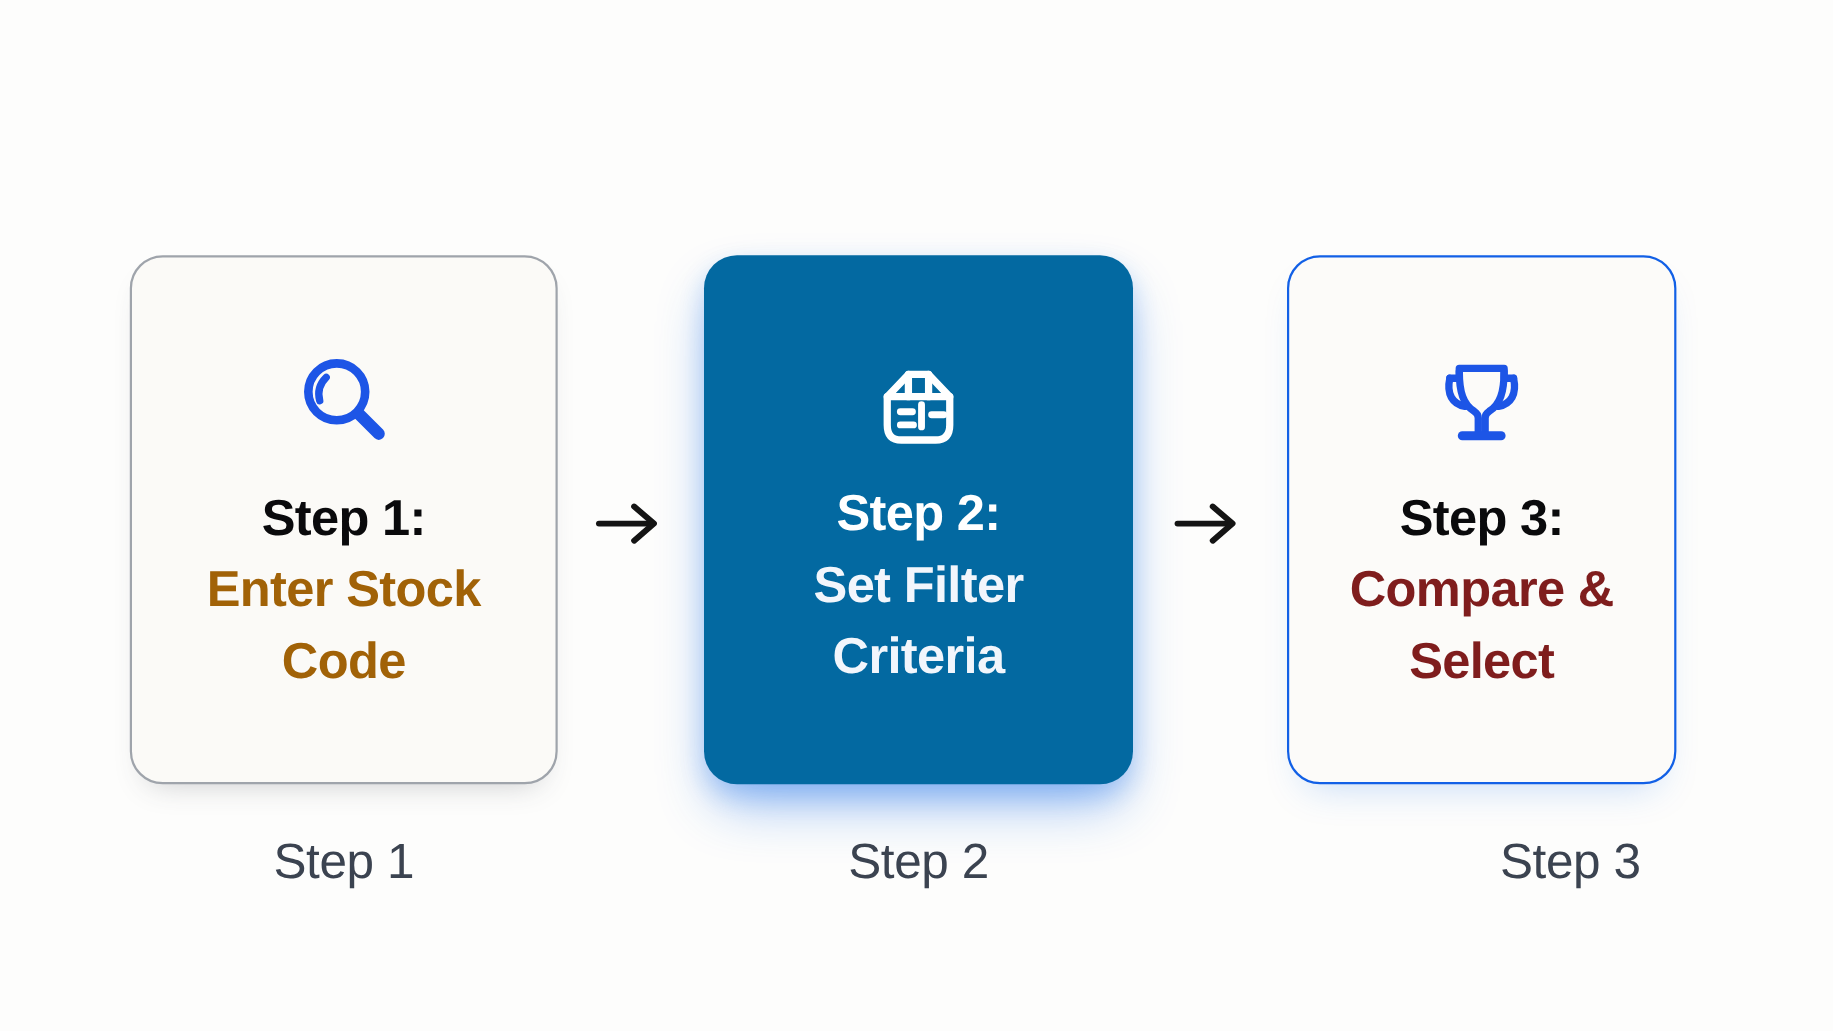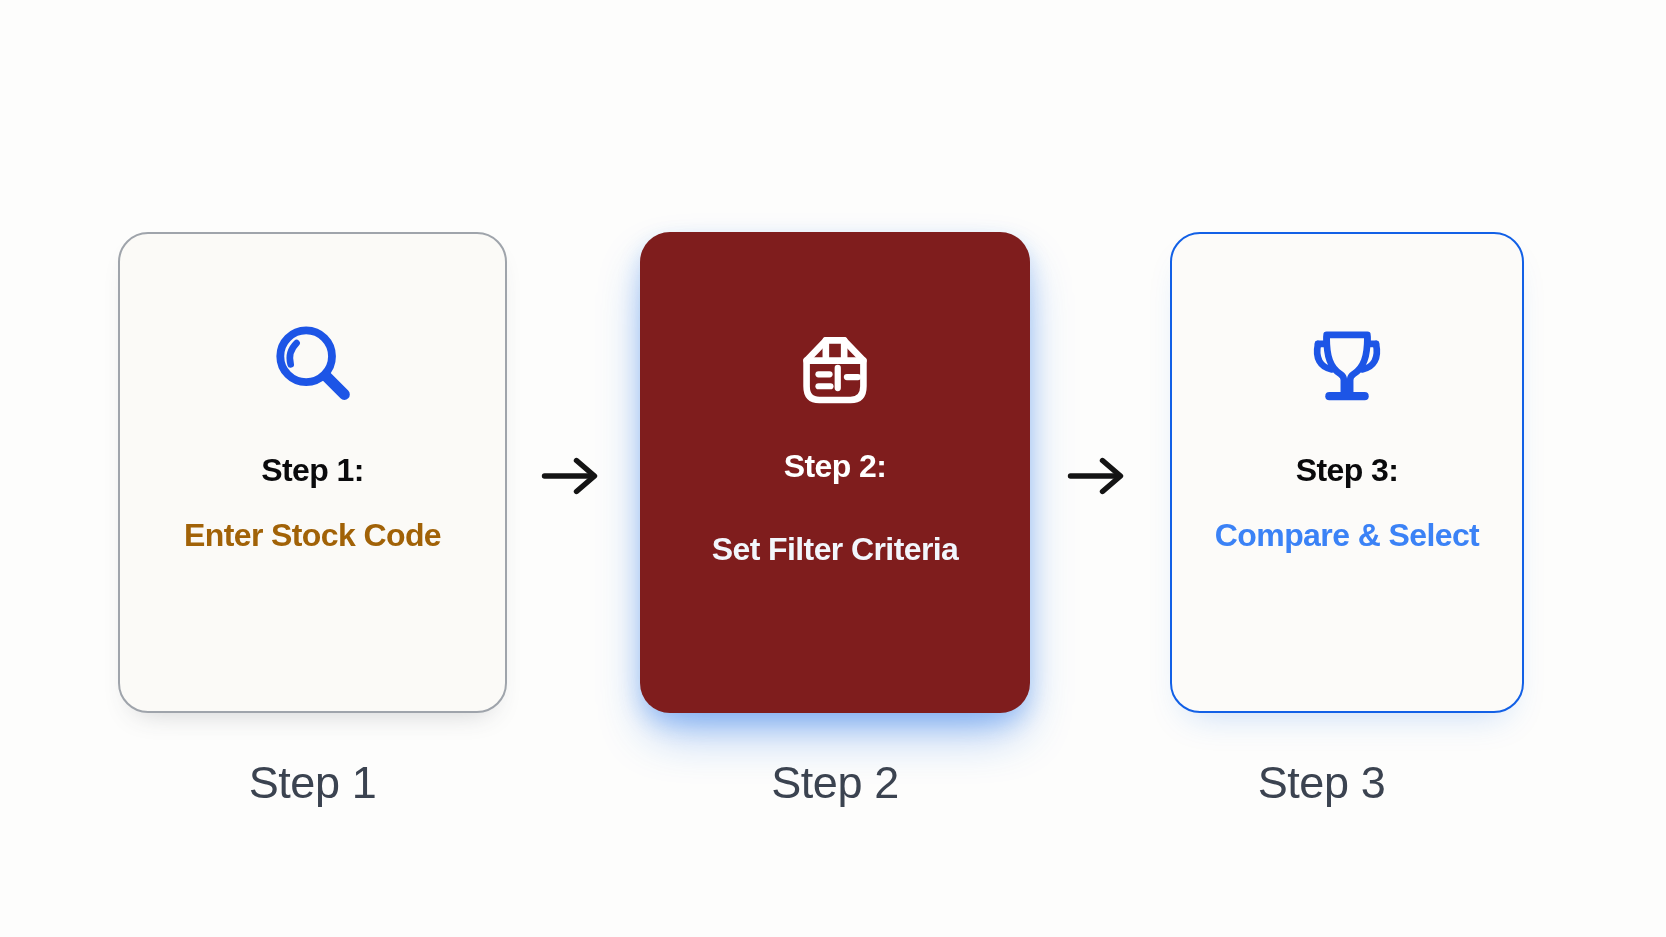--- a/index.html
+++ b/index.html
@@ -12,46 +12,46 @@
     position:absolute;top:232px;height:481px;border-radius:30px;
     display:flex;flex-direction:column;align-items:center;
     box-sizing:border-box;
   }
   .card-1{
     left:118px;width:389px;background:#fbfaf7;
     border:2px solid #9fa4ab;
     box-shadow:0 14px 28px -16px rgba(60,65,75,0.28);
   }
   .card-2{
-    left:640px;width:390px;background:#7f1d1d;
+    left:640px;width:390px;background:#0369a1;
     box-shadow:0 26px 50px -10px rgba(20,107,233,0.45),0 10px 22px rgba(20,107,233,0.22);
   }
   .card-3{
     left:1170px;width:354px;background:#fcfbf9;
     border:2px solid #1260e6;
     box-shadow:0 18px 36px -18px rgba(20,107,233,0.26);
   }
   .icon-wrap{margin-top:84px;height:98px;display:flex;align-items:center;justify-content:center;}
   .card-2 .icon-wrap{margin-top:90px;height:90px;}
   .card-text{
     margin-top:22px;width:344px;text-align:center;
-    font-size:32px;line-height:65px;font-weight:700;letter-spacing:-0.6px;
+    font-size:46px;line-height:65px;font-weight:700;letter-spacing:-0.6px;
   }
   .title{display:block;color:#0a0a0c;}
   .subtitle{display:block;color:#a16207;}
   .card-2 .title{color:#ffffff;}
-  .card-2 .subtitle{color:#f2f6fc;margin-top:18px;}
-  .card-3 .subtitle{color:#3b82f6;}
+  .card-2 .subtitle{color:#f2f6fc;}
+  .card-3 .subtitle{color:#7f1d1d;}
   .caption{
     position:absolute;top:757px;height:52px;line-height:52px;
     text-align:center;font-size:45px;font-weight:400;color:#3b4350;letter-spacing:-0.4px;
   }
   .caption-1{left:118px;width:389px;}
   .caption-2{left:640px;width:390px;text-align:center;}
-  .caption-3{left:1130px;width:383px;}
+  .caption-3{left:1236px;width:383px;}
   .arrow{position:absolute;top:456px;}
   .arrow-1{left:541px;}
   .arrow-2{left:1067px;}
 </style>
 </head>
 <body>
 
 <div class="stage">
 
   <div class="card card-1">

